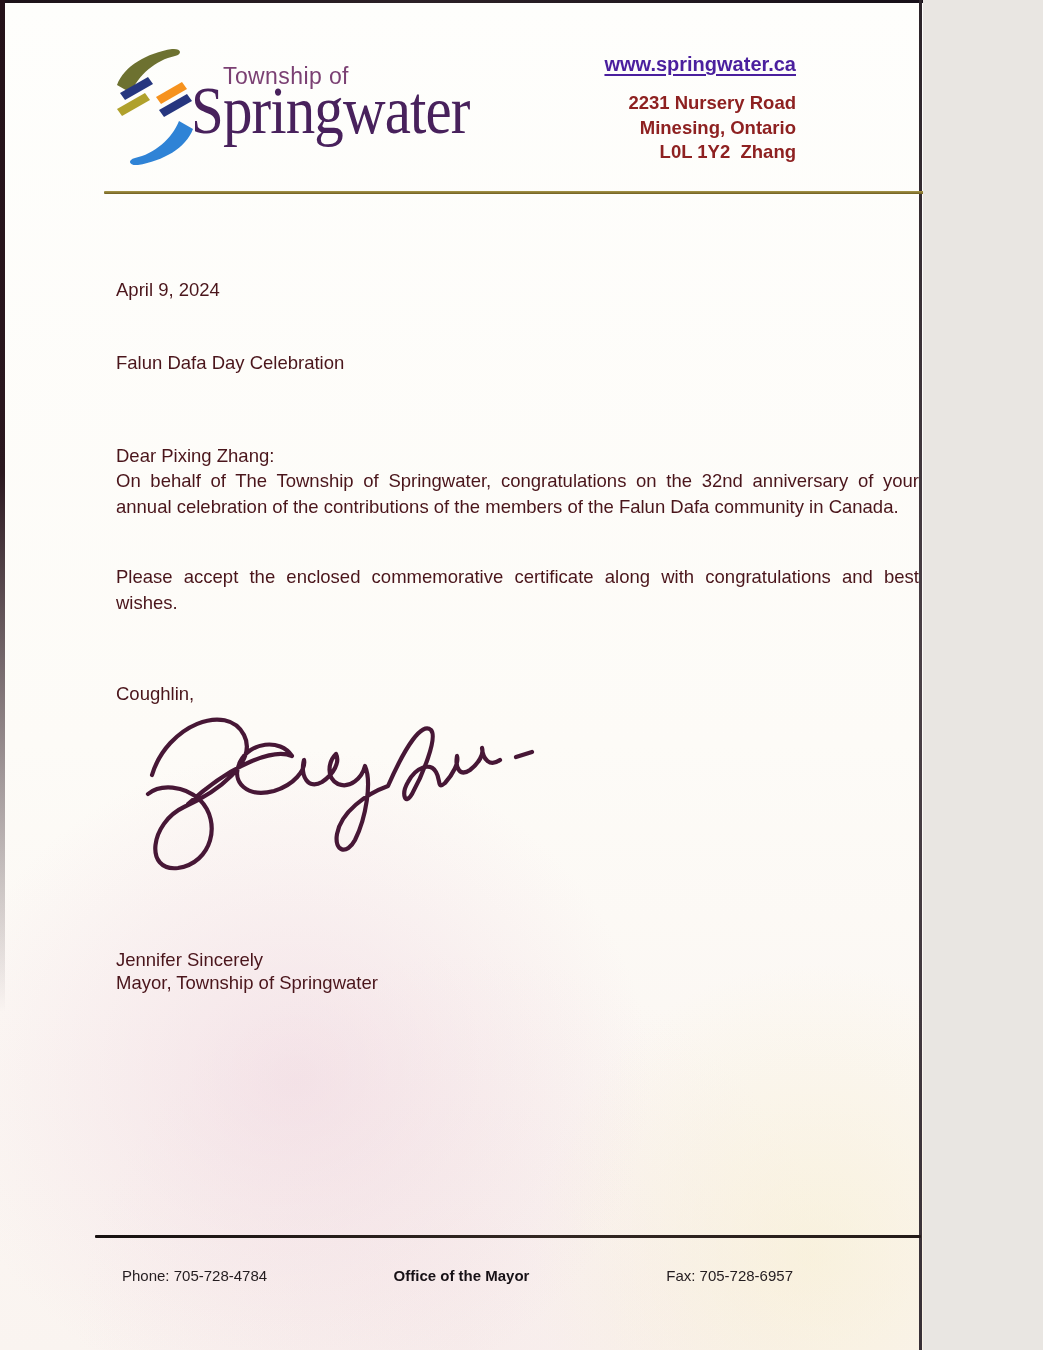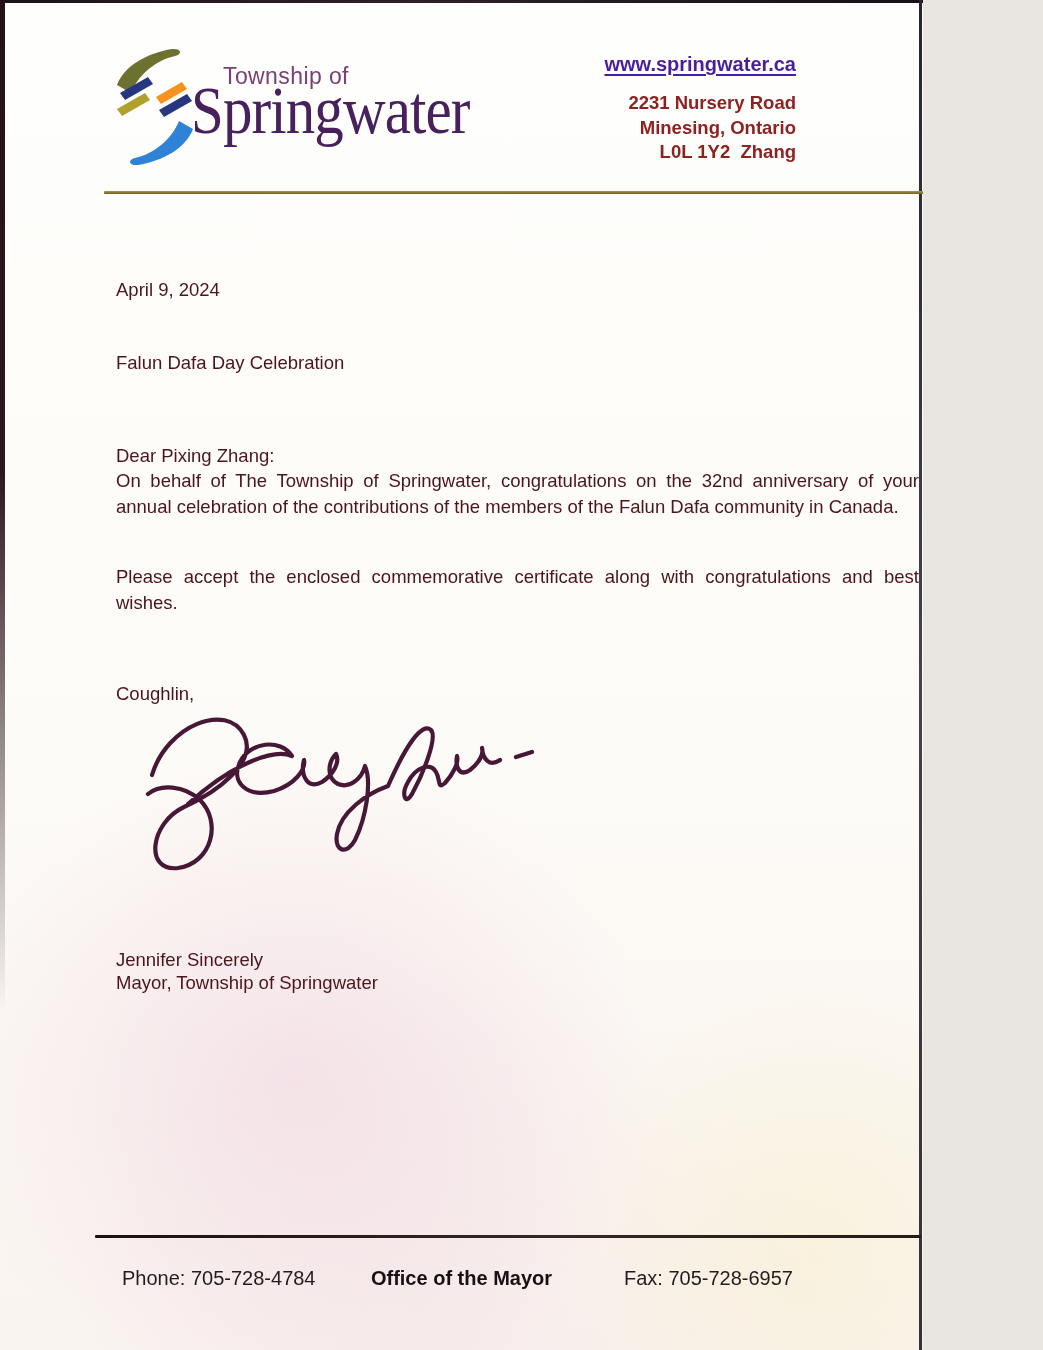--- a/index.html
+++ b/index.html
@@ -74,21 +74,21 @@
   .signature-svg{left:122px;top:700px;width:420px;height:195px;}
   .sig-name{left:116px;top:928px;}
   .sig-title{left:116px;top:951px;}
 
   
   .footer-rule{
     left:95px;top:1235px;width:826px;height:3px;
     background:linear-gradient(90deg,#171110,#332823 55%,#241b18);
     border-radius:1px;
   }
-  .footer-text{font-size:20px;color:#231c1f;top:1267px;}
+  .footer-text{font-size:15px;color:#231c1f;top:1267px;}
   .footer-phone{left:122px;}
   .footer-office{left:0;right:0;text-align:center;font-weight:bold;color:#171116;}
   .footer-fax{right:130px;}
 </style>
 </head>
 <body>
 
 <div class="photo">
 
   <div class="edge edge-top"></div>

